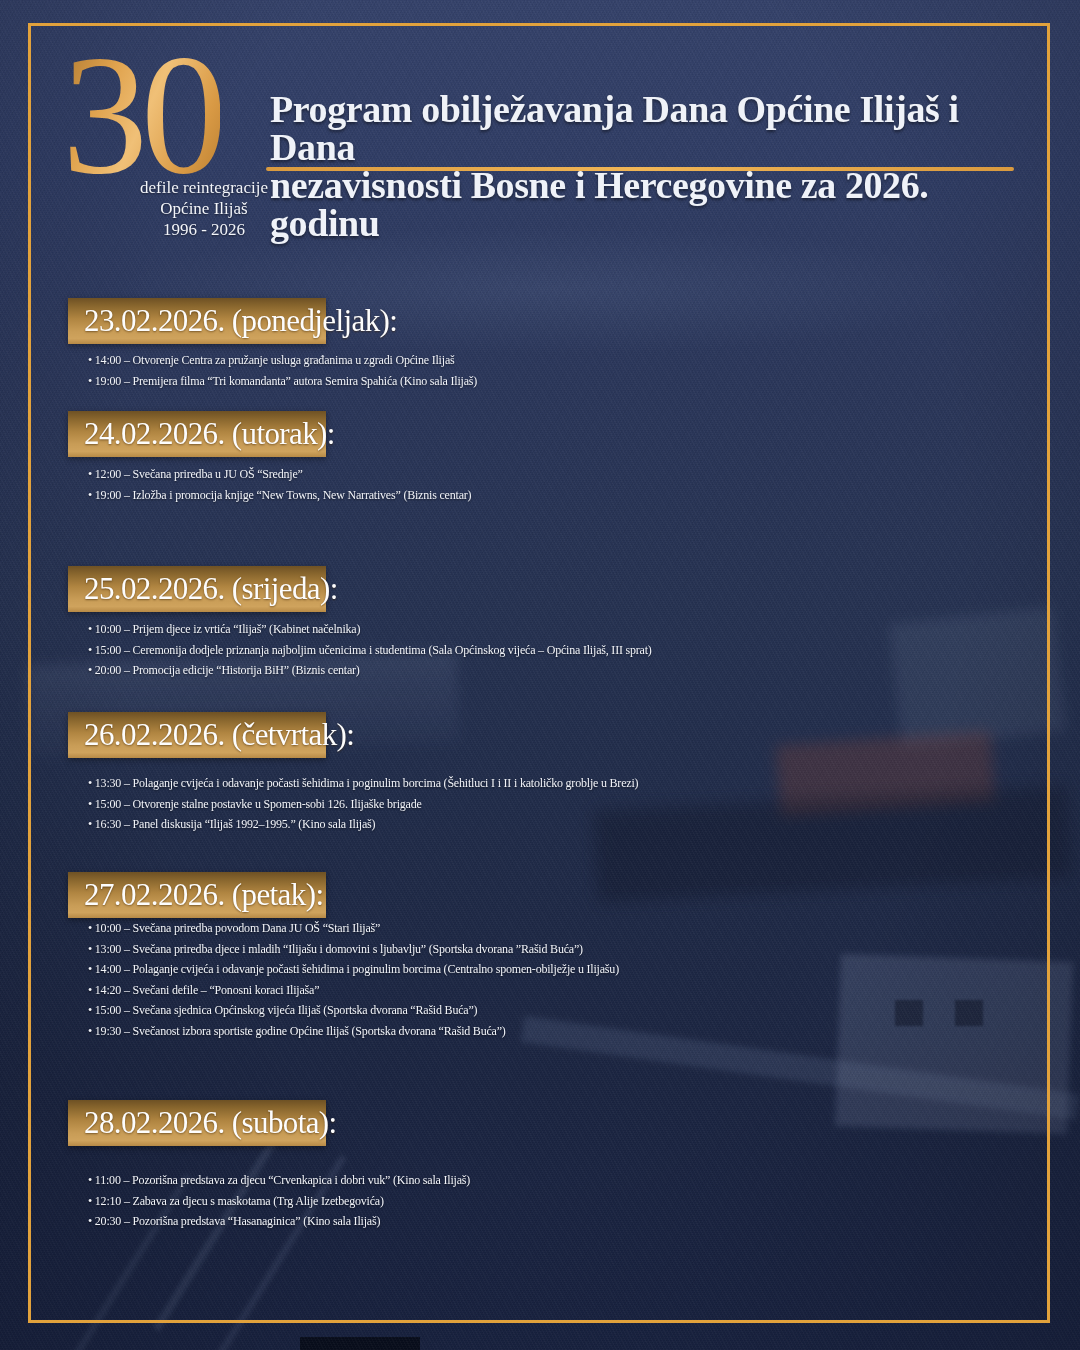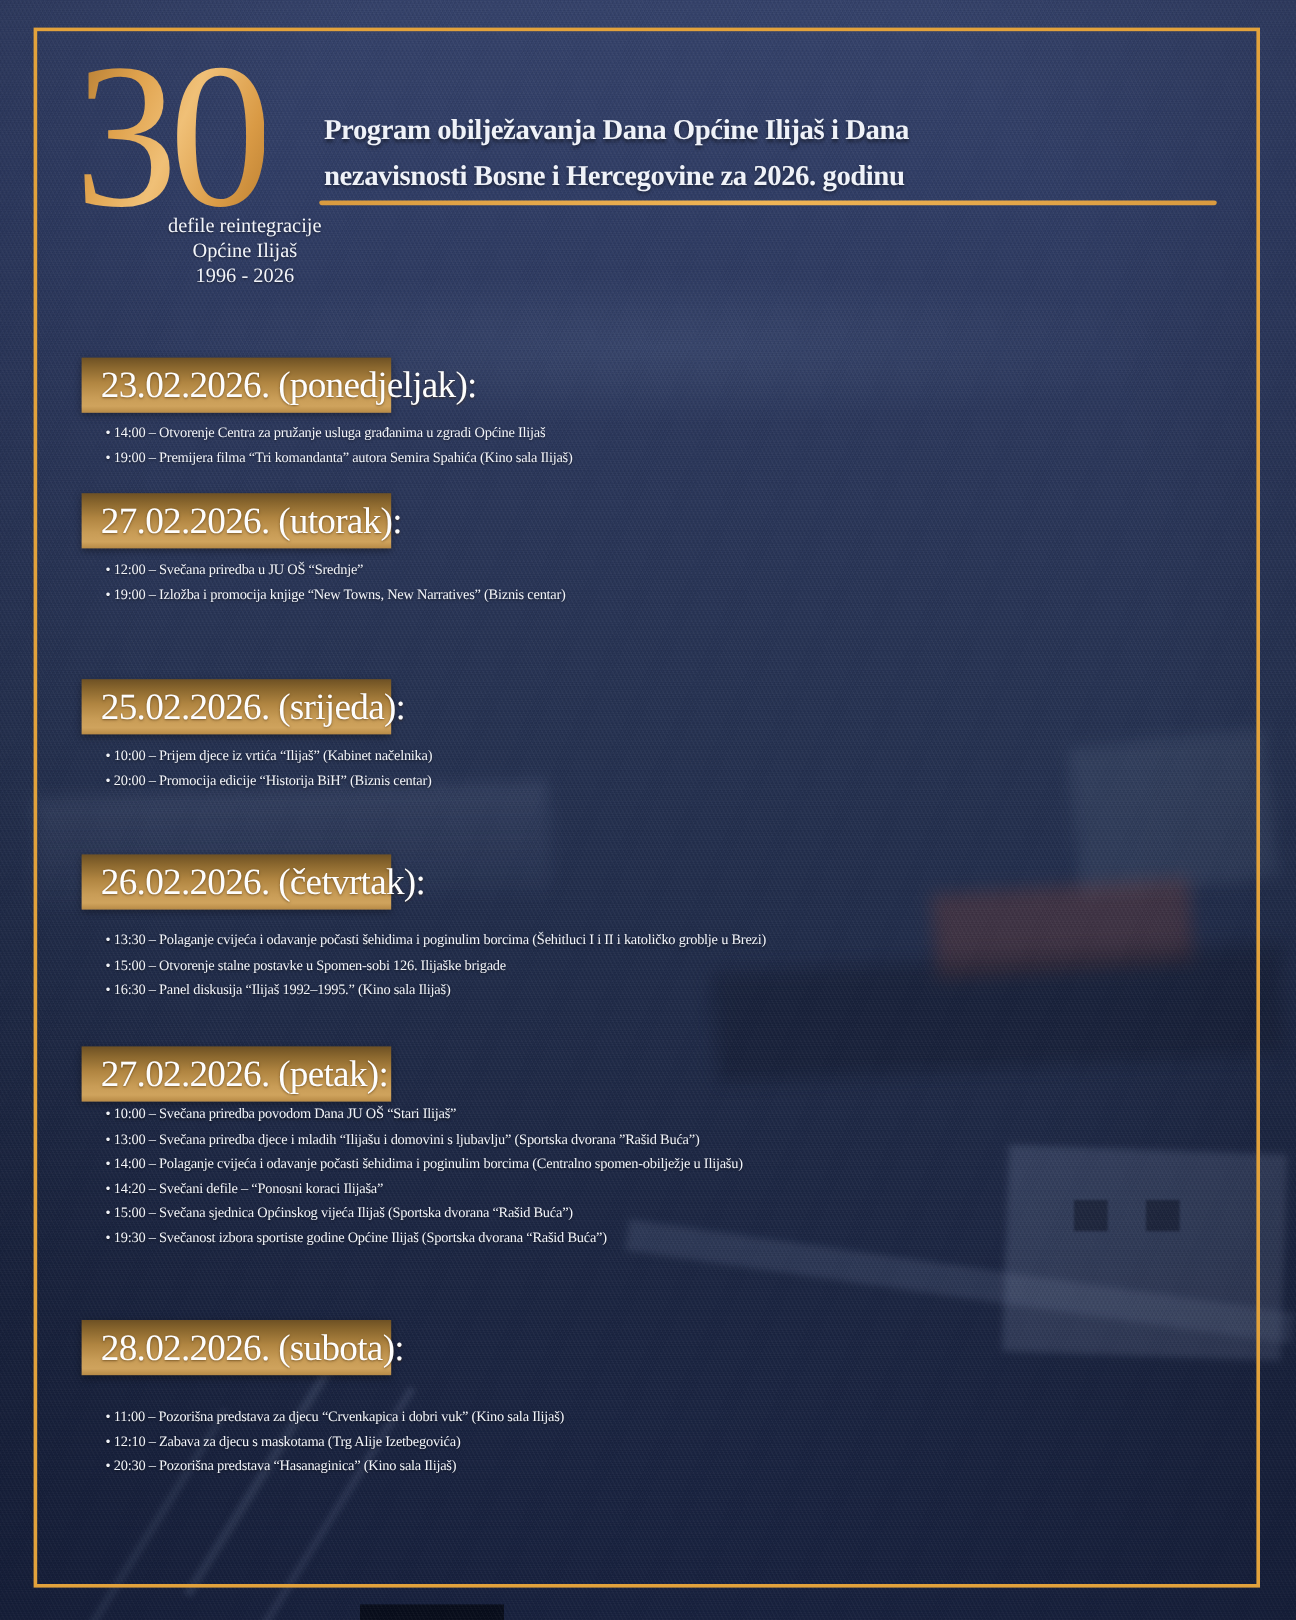--- a/index.html
+++ b/index.html
@@ -33,21 +33,21 @@
     background:linear-gradient(115deg,#b37c33 5%,#e0a34e 30%,#f0c077 52%,#d99a45 78%,#bf8334 95%);
     -webkit-background-clip:text; background-clip:text; color:transparent;
   }
   .logo-sub {
     position:absolute; left:116px; top:177px; width:176px; z-index:5;
     text-align:center; color:#F3F5FA; font-size:17px; line-height:21px;
     text-shadow:0 1px 2px rgba(0,0,0,.5);
   }
   .title {
     position:absolute; left:270px; top:90px; width:756px; z-index:5;
-    color:#EFF2F8; font-weight:bold; font-size:24px; line-height:38px; letter-spacing:-0.4px;
+    color:#EFF2F8; font-weight:bold; font-size:38px; line-height:38px; letter-spacing:-0.4px;
     text-shadow:0 2px 3px rgba(0,0,0,.45);
   }
   .title-underline {
     position:absolute; left:266px; top:167px; width:748px; height:4px; z-index:5;
     background:linear-gradient(90deg,#D99A3F,#F0B556,#D99A3F); border-radius:2px;
   }
 
   .section { position:absolute; left:68px; width:945px; z-index:5; }
   .s1{top:298px} .s2{top:411px} .s3{top:566px} .s4{top:712px} .s5{top:872px} .s6{top:1100px}
 
@@ -121,31 +121,32 @@
 
   <div class="section s1">
     <div class="section-header">23.02.2026. (ponedjeljak):</div>
     <ul class="event-list">
       <li>14:00 – Otvorenje Centra za pružanje usluga građanima u zgradi Općine Ilijaš</li>
       <li>19:00 – Premijera filma “Tri komandanta” autora Semira Spahića (Kino sala Ilijaš)</li>
     </ul>
   </div>
 
   <div class="section s2">
-    <div class="section-header">27.02.2026. (utorak):</div>
+    <div class="section-header">24.02.2026. (utorak):</div>
     <ul class="event-list">
       <li>12:00 – Svečana priredba u JU OŠ “Srednje”</li>
       <li>19:00 – Izložba i promocija knjige “New Towns, New Narratives” (Biznis centar)</li>
     </ul>
   </div>
 
   <div class="section s3">
     <div class="section-header">25.02.2026. (srijeda):</div>
     <ul class="event-list">
       <li>10:00 – Prijem djece iz vrtića “Ilijaš” (Kabinet načelnika)</li>
+      <li>15:00 – Ceremonija dodjele priznanja najboljim učenicima i studentima (Sala Općinskog vijeća – Općina Ilijaš, III sprat)</li>
       <li>20:00 – Promocija edicije “Historija BiH” (Biznis centar)</li>
     </ul>
   </div>
 
   <div class="section s4">
     <div class="section-header">26.02.2026. (četvrtak):</div>
     <ul class="event-list">
       <li>13:30 – Polaganje cvijeća i odavanje počasti šehidima i poginulim borcima (Šehitluci I i II i katoličko groblje u Brezi)</li>
       <li>15:00 – Otvorenje stalne postavke u Spomen-sobi 126. Ilijaške brigade</li>
       <li>16:30 – Panel diskusija “Ilijaš 1992–1995.” (Kino sala Ilijaš)</li>

